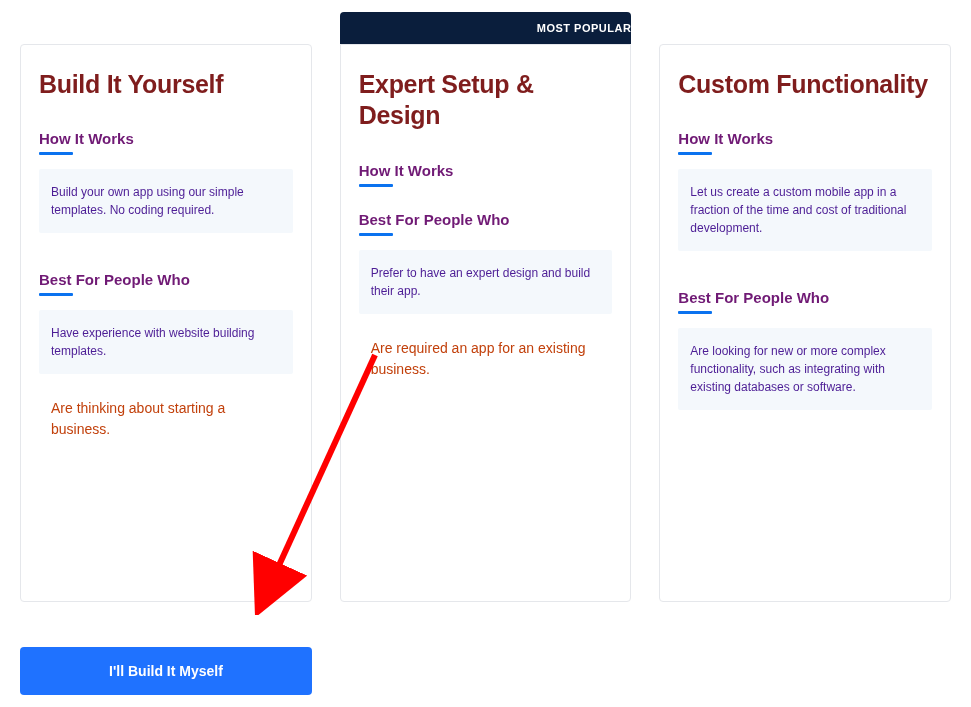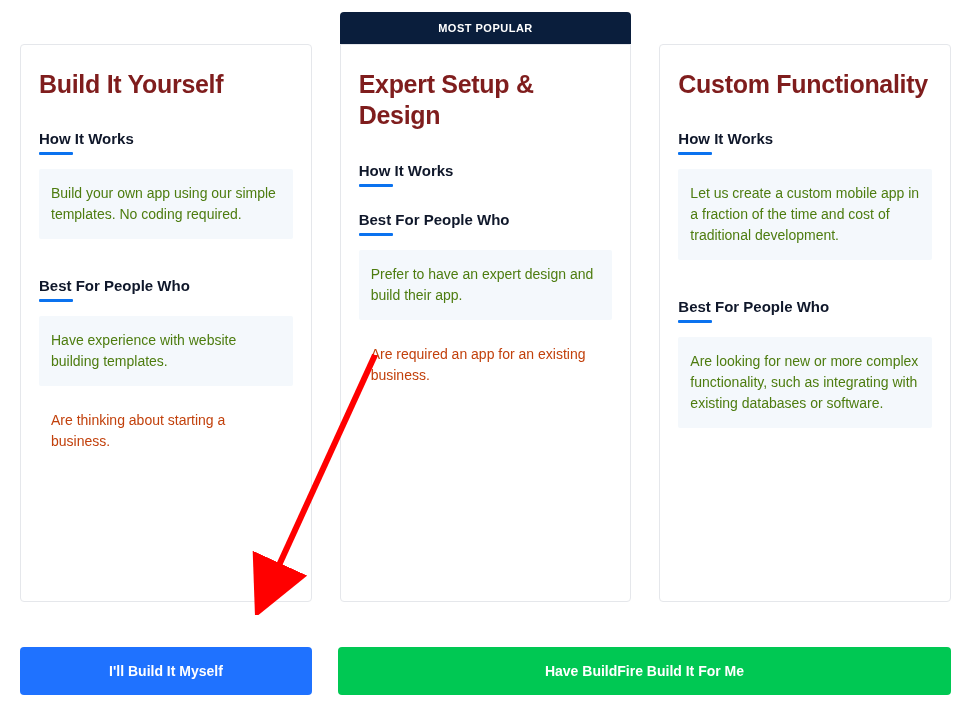--- a/index.html
+++ b/index.html
@@ -20,21 +20,21 @@
     flex: 1;
     display: flex;
     flex-direction: column;
   }
   .badge {
     background: #0a1e3c;
     color: #fff;
     font-size: 11px;
     font-weight: 700;
     letter-spacing: 0.5px;
-    text-align: center;
+    text-align: right;
     padding: 10px 0;
     border-radius: 4px 4px 0 0;
   }
   .badge-spacer {
     height: 32px;
   }
   .card {
     border: 1px solid #e5e7eb;
     border-radius: 4px;
     padding: 24px 18px 22px 18px;
@@ -49,35 +49,35 @@
     font-size: 25px;
     font-weight: 800;
     color: #7f1d1d;
     line-height: 1.25;
     margin-bottom: 30px;
     letter-spacing: -0.3px;
   }
   .section-label {
     font-size: 15px;
     font-weight: 700;
-    color: #0f172a;
+    color: #701a75;
     margin-bottom: 5px;
   }
   .underline {
     width: 34px;
     height: 3px;
     background: #0a72ef;
     margin-bottom: 14px;
     border-radius: 1px;
   }
   .info-box {
     background: #f4f8fc;
     padding: 14px 12px;
-    font-size: 14px;
-    color: #4d7c0f;
+    font-size: 12px;
+    color: #4c1d95;
     line-height: 1.5;
     border-radius: 2px;
     margin-bottom: 28px;
   }
   .info-plain {
     padding: 14px 12px;
     font-size: 14px;
     color: #c2410c;
     line-height: 1.5;
     margin-bottom: 10px;
@@ -165,21 +165,20 @@
       <div class="section-label">Best For People Who</div>
       <div class="underline"></div>
       <div class="info-box" style="margin-bottom:10px">Are looking for new or more complex functionality, such as integrating with existing databases or software.</div>
     </div>
   </div>
 
 </div>
 
 <div class="buttons-row">
   <button class="btn btn-blue">I'll Build It Myself</button>
-  <button class="btn btn-green">Have BuildFire Build It For Me</button>
 </div>
 
 <svg class="arrow-overlay" style="left:250px; top:345px;" width="140" height="270" viewBox="0 0 140 270">
   <defs>
     <marker id="ah" markerWidth="10" markerHeight="10" refX="4" refY="5" orient="auto" markerUnits="strokeWidth">
       <path d="M0,0 L10,5 L0,10 Z" fill="#ff0000"></path>
     </marker>
   </defs>
   <line x1="125" y1="10" x2="20" y2="240" stroke="#ff0000" stroke-width="6" marker-end="url(#ah)"></line>
 </svg>

